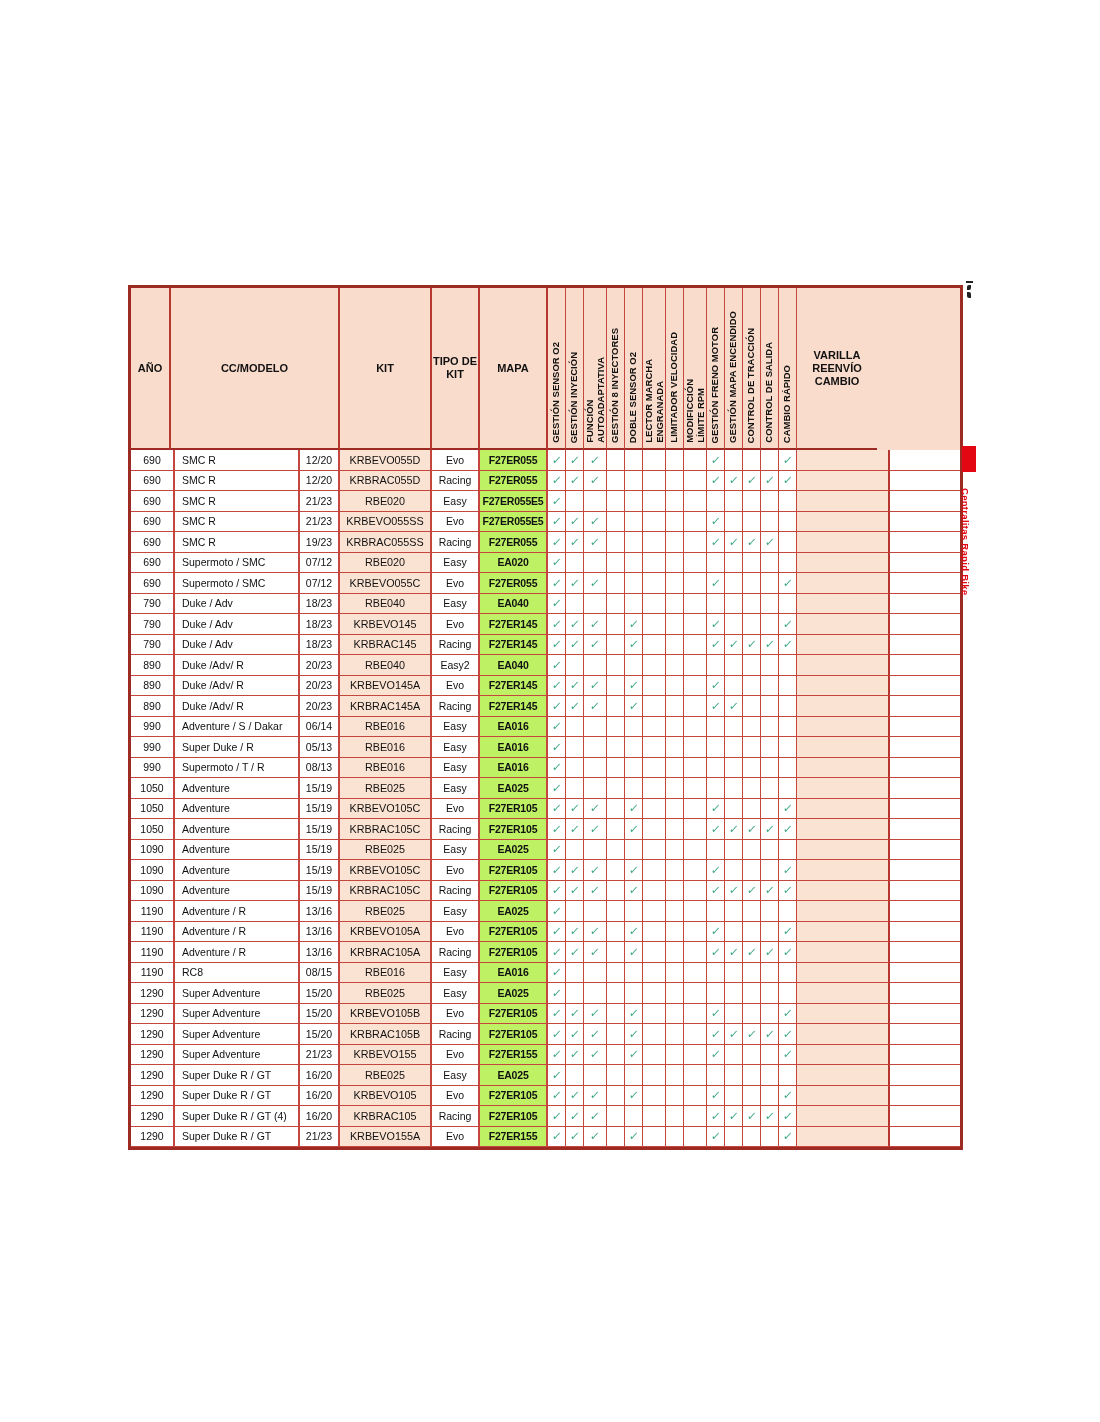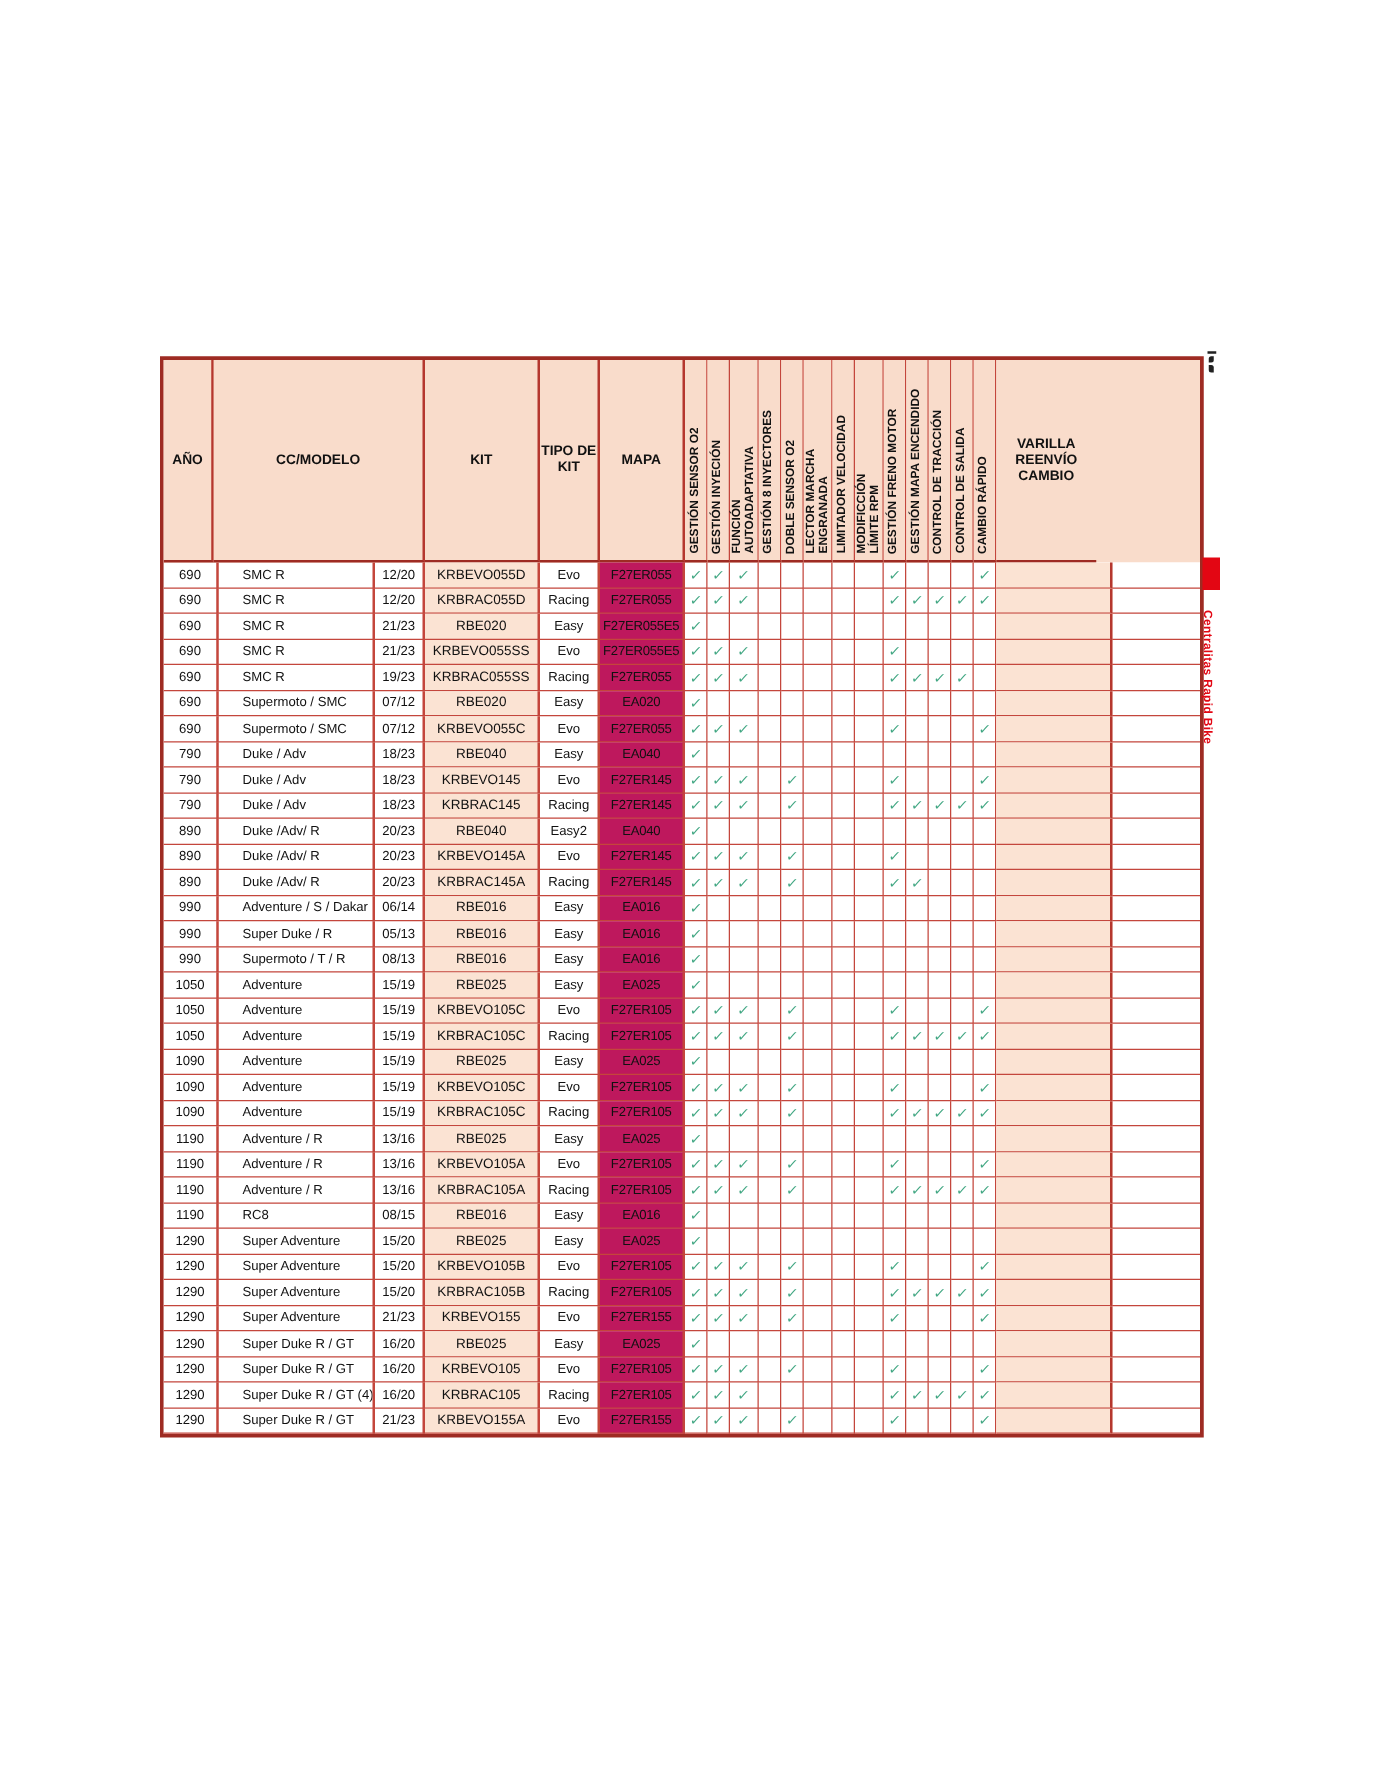--- a/index.html
+++ b/index.html
@@ -29,25 +29,25 @@
   .vtext{writing-mode:vertical-rl;transform:rotate(180deg);
          font-weight:bold;font-size:9.5px;line-height:10.5px;white-space:pre-line;
          letter-spacing:0px;}
 
   
   .trow{display:flex;height:20.5px;background:#fff;}
   .tcell{border-right:2px solid #c4463c;border-bottom:1px solid #c4463c;
          display:flex;align-items:center;justify-content:center;
          font-size:10.5px;flex:0 0 auto;overflow:hidden;white-space:nowrap;}
   .c-cc{width:44px}
-  .c-mod{width:125px;justify-content:flex-start;padding-left:19px}
+  .c-mod{width:125px;justify-content:flex-start;padding-left:7px}
   .c-ano{width:40px}
   .c-kit{width:92px;font-weight:normal;background:#fbe3d3;font-size:10.8px}
   .c-tipo{width:48px}
-  .c-cable{width:68px;font-weight:normal;background:#be185d;font-size:10.5px;letter-spacing:-0.2px}
+  .c-cable{width:68px;font-weight:bold;background:#bef264;font-size:10.5px;letter-spacing:-0.2px}
   .c-f{width:18px;border-right:1px solid #c4463c;color:#2e9e76;font-size:11.5px}
   .c-f.wide{width:23px}
   .c-shift{width:93px;background:#fbe3d3;border-right:2px solid #b5372e}
   .c-var{width:70px;border-right:none}
   .chk{color:#2e9e76;opacity:.9;transform:skewX(-8deg);}
 
   
   .side-tab{position:absolute;left:962px;top:446px;width:14px;height:26px;background:#e30613;}
   .side-label{position:absolute;left:957px;top:488px;height:170px;width:14px;
               writing-mode:vertical-rl;font-size:9.5px;font-weight:bold;color:#e30613;

